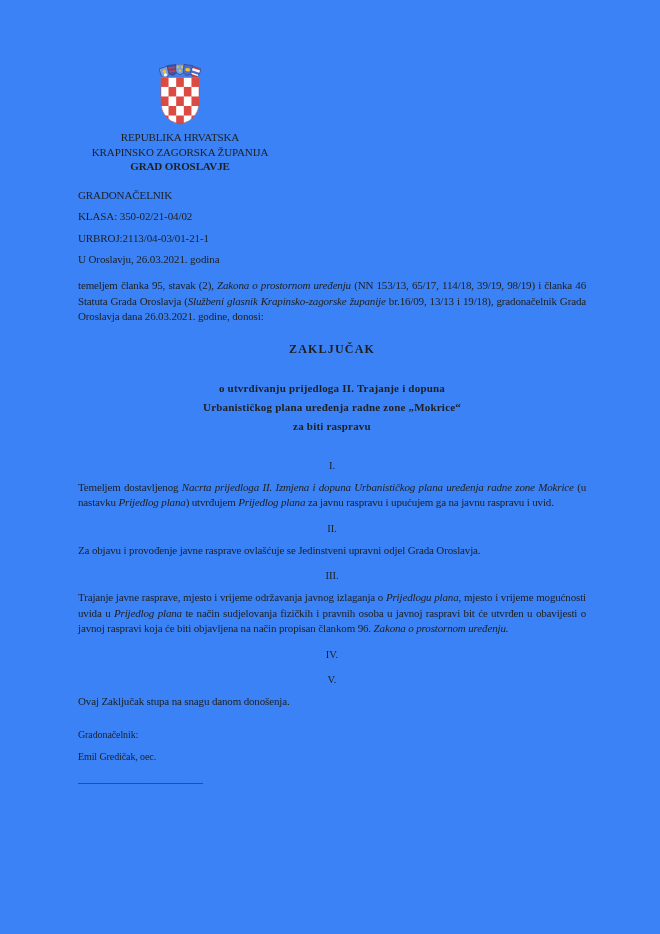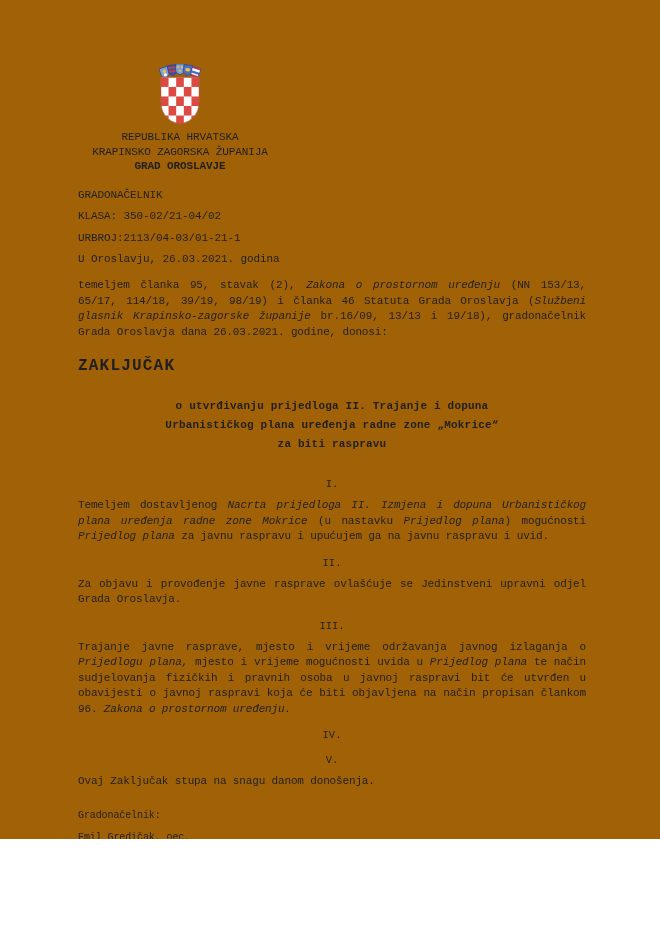--- a/index.html
+++ b/index.html
@@ -1,34 +1,34 @@
 <!DOCTYPE html>
 <html><head>
 <meta charset="utf-8">
 <style>
   html,body{margin:0;padding:0;background:#fff;}
   .page{
     position:relative;
-    width:660px;height:839px;
+    width:660px;height:934px;
     box-sizing:border-box;
     padding:64px 74px 0 78px;
-    background:#a16207;
+    background:#3b82f6;
     color:#1f1f1f;
-    font-family:Liberation Mono, monospace;
+    font-family:Liberation Serif, serif;
     overflow:hidden;
   }
   .letterhead{width:204px;text-align:center;font-size:11px;line-height:14.5px;letter-spacing:-0.1px;}
   .letterhead .coat{display:block;margin:0 auto 3px auto;}
   .letterhead .city{font-weight:bold;}
   .meta{margin-top:14px;font-size:11px;letter-spacing:-0.1px;}
   .meta p{margin:0 0 7.5px 0;line-height:14px;}
   .body{font-size:11px;line-height:15.5px;letter-spacing:-0.15px;margin:0;}
   .just{text-align:justify;}
   .preamble{margin-top:12px;}
-  .doc-title{margin:17px 0 0 0;font-size:16px;font-weight:bold;letter-spacing:1.2px;}
+  .doc-title{margin:17px 0 0 0;text-align:center;font-size:12px;font-weight:bold;letter-spacing:1.2px;}
   .subtitle{margin-top:24px;text-align:center;}
   .subtitle p{margin:0 0 5px 0;font-size:11px;font-weight:bold;line-height:14px;letter-spacing:0.2px;}
   .sections{margin-top:26px;}
   .numeral{text-align:center;font-size:10.5px;margin:11px 0 7px 0;line-height:14px;}
   .signature{margin-top:18px;font-size:10px;letter-spacing:-0.1px;}
   .signature p{margin:0 0 7px 0;line-height:15px;}
   .sig-line{letter-spacing:0;}
   i{font-style:italic;}
 </style>
 </head>
@@ -116,21 +116,21 @@
 
   <div class="subtitle">
     <p>o utvrđivanju prijedloga II. Trajanje i dopuna</p>
     <p>Urbanističkog plana uređenja radne zone „Mokrice“</p>
     <p>za biti raspravu</p>
   </div>
 
   <div class="sections">
     <section>
       <p class="numeral">I.</p>
-      <p class="body just"><span>Temeljem dostavljenog </span><i>Nacrta prijedloga II. Izmjena i dopuna Urbanističkog plana uređenja radne zone Mokrice</i><span> (u nastavku </span><i>Prijedlog plana</i><span>) mogućnosti </span><i>Prijedlog plana</i><span> za javnu raspravu i upućujem ga na javnu raspravu i uvid.</span></p>
+      <p class="body just"><span>Temeljem dostavljenog </span><i>Nacrta prijedloga II. Izmjena i dopuna Urbanističkog plana uređenja radne zone Mokrice</i><span> (u nastavku </span><i>Prijedlog plana</i><span>) utvrđujem </span><i>Prijedlog plana</i><span> za javnu raspravu i upućujem ga na javnu raspravu i uvid.</span></p>
     </section>
     <section>
       <p class="numeral">II.</p>
       <p class="body just"><span>Za objavu i provođenje javne rasprave ovlašćuje se Jedinstveni upravni odjel Grada Oroslavja.</span></p>
     </section>
     <section>
       <p class="numeral">III.</p>
       <p class="body just"><span>Trajanje javne rasprave, mjesto i vrijeme održavanja javnog izlaganja o </span><i>Prijedlogu plana,</i><span> mjesto i vrijeme mogućnosti uvida u </span><i>Prijedlog plana</i><span> te način sudjelovanja fizičkih i pravnih osoba u javnoj raspravi bit će utvrđen u obavijesti o javnoj raspravi koja će biti objavljena na način propisan člankom 96. </span><i>Zakona o prostornom uređenju.</i></p>
     </section>
     <section>

